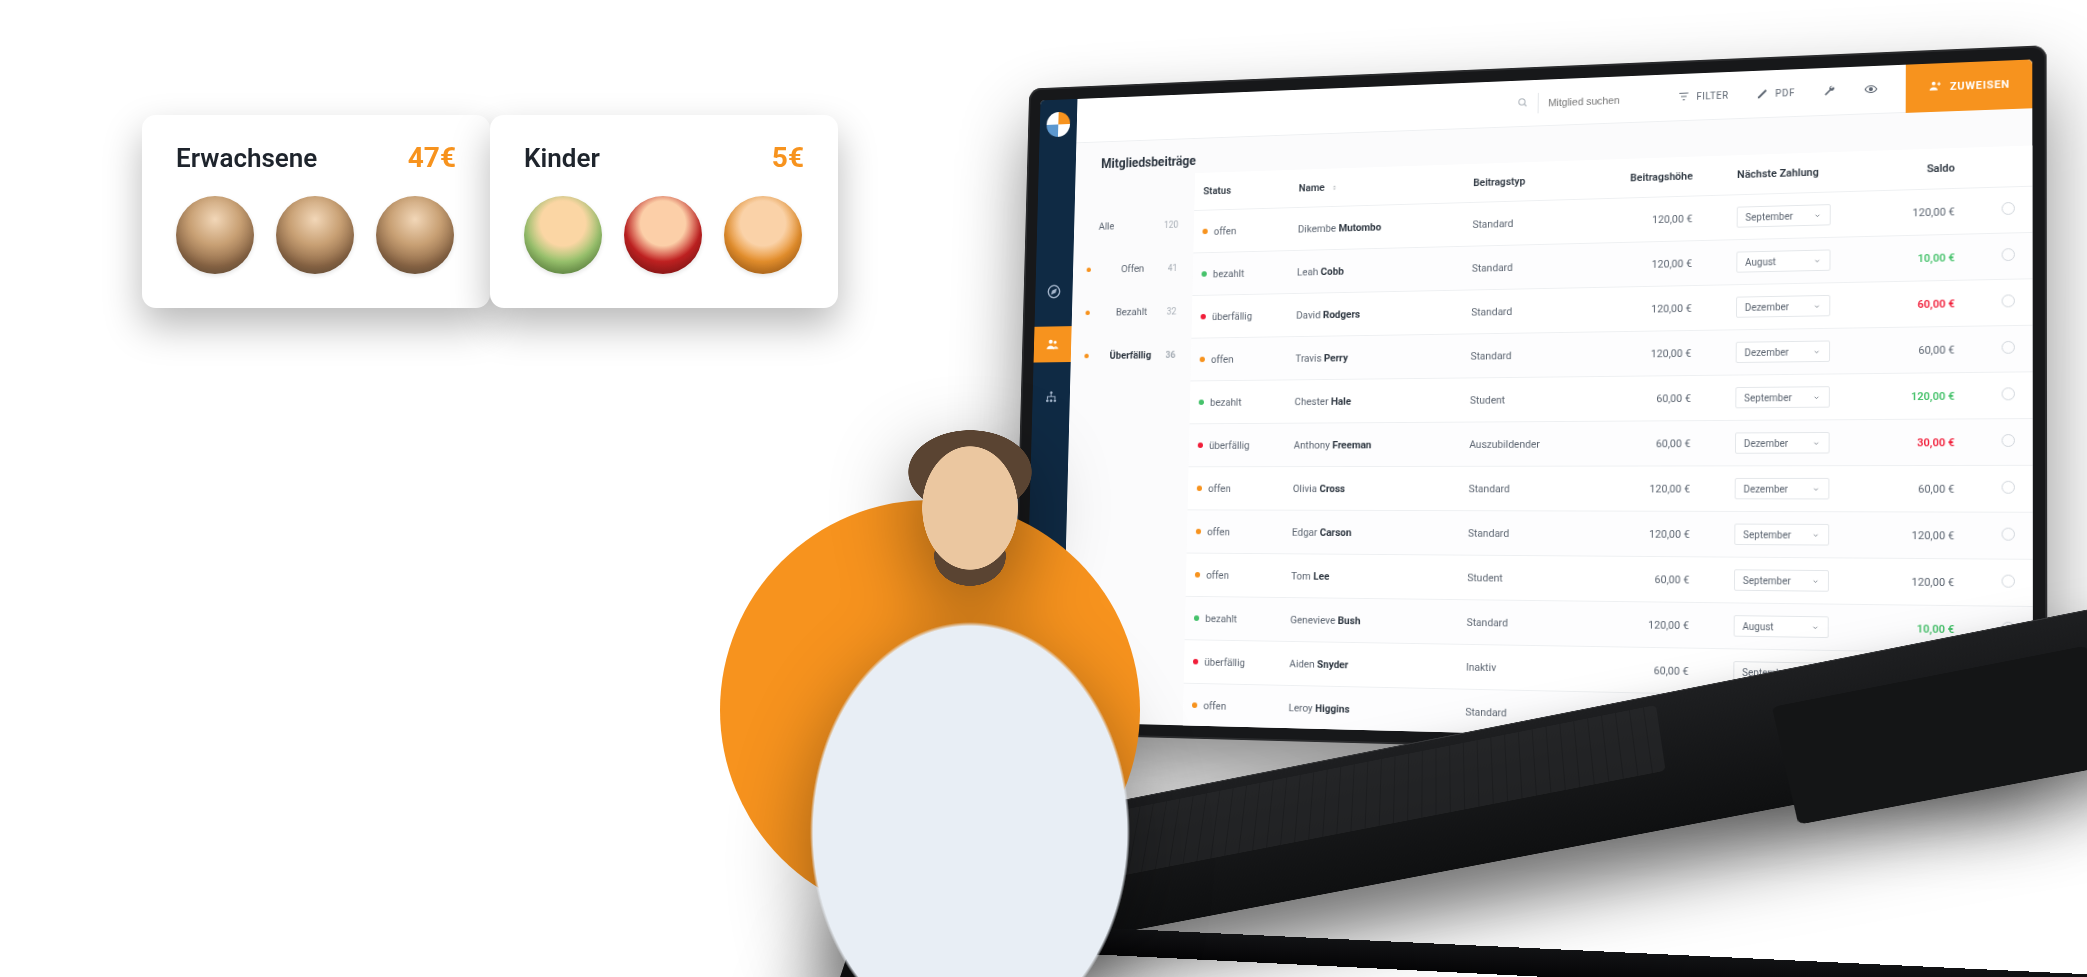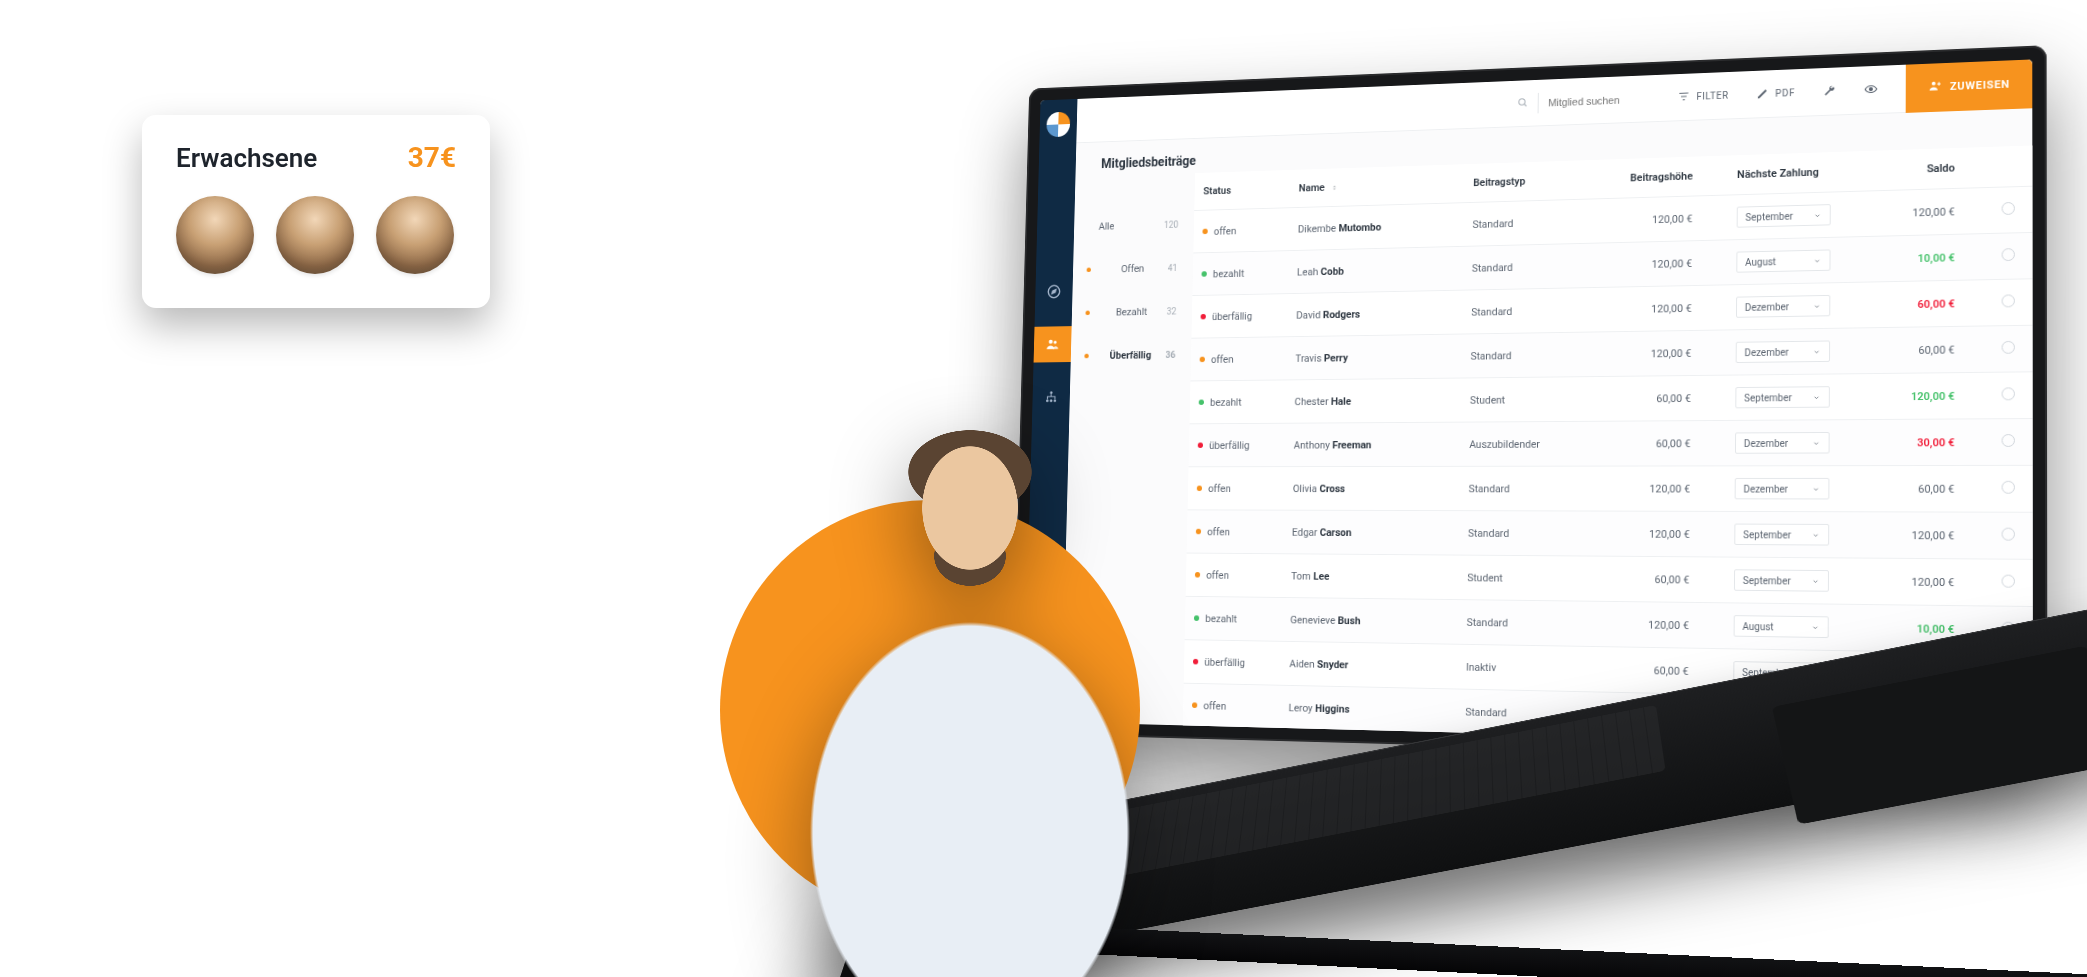--- a/index.html
+++ b/index.html
@@ -194,26 +194,37 @@
 }
 </style>
 </head>
 <body>
 
 <div class="cards">
   <div class="card-row">
     <div class="card card-a">
       <div class="card-head">
         <span class="card-title">Erwachsene</span>
-        <span class="card-price">37€</span>
+        <span class="card-price">47€</span>
       </div>
       <div class="avatars">
         <span class="avatar"></span>
         <span class="avatar"></span>
         <span class="avatar"></span>
+      </div>
+    </div>
+    <div class="card card-b">
+      <div class="card-head">
+        <span class="card-title">Kinder</span>
+        <span class="card-price">5€</span>
+      </div>
+      <div class="avatars">
+        <span class="avatar k1"></span>
+        <span class="avatar k2"></span>
+        <span class="avatar k3"></span>
       </div>
     </div>
   </div>
 </div>
 
 <div class="laptop">
   <div class="laptop-body">
     <div class="screen-bezel">
       <div class="screen">
 

